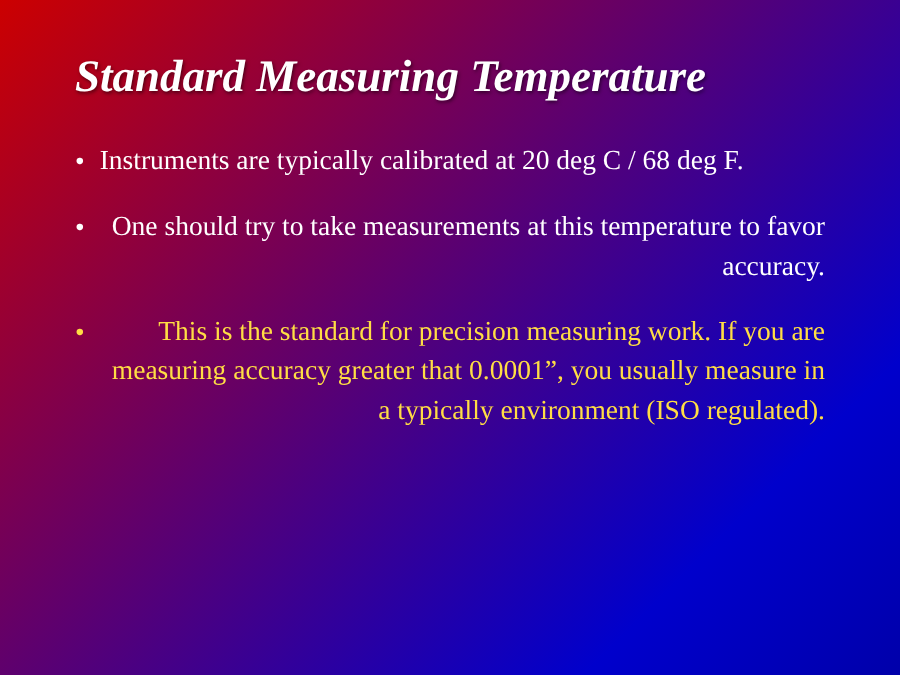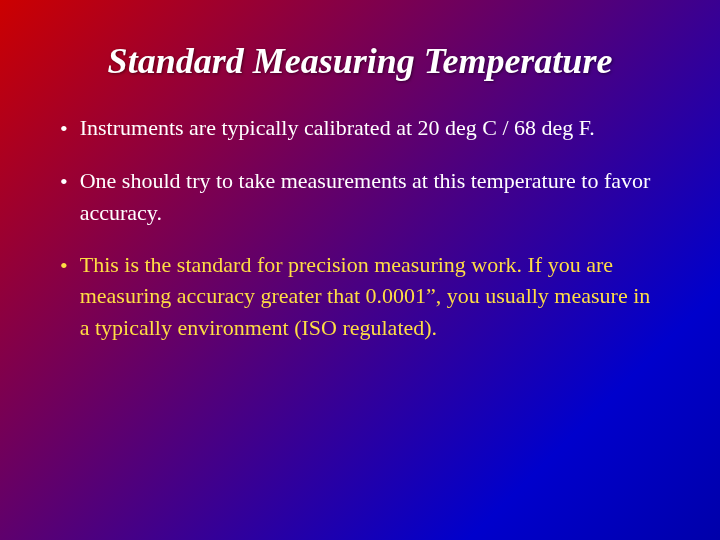--- a/index.html
+++ b/index.html
@@ -21,21 +21,21 @@
       background: linear-gradient(135deg, #cc0000 0%, #990033 20%, #660066 40%, #330099 60%, #0000cc 80%, #0000aa 100%);
       display: flex;
       flex-direction: column;
       padding: 40px 60px 40px 60px;
     }
 
     .slide-title {
       color: #ffffff;
       font-size: 36px;
       font-weight: bold;
-      text-align: center;
+      text-align: left;
       margin-bottom: 30px;
       text-shadow: 1px 1px 3px rgba(0,0,0,0.5);
       font-style: italic;
     }
 
     .bullet-list {
       list-style: none;
       display: flex;
       flex-direction: column;
       gap: 20px;
@@ -51,20 +51,21 @@
       color: #ffffff;
       font-size: 22px;
       line-height: 1.4;
       flex-shrink: 0;
       margin-top: 2px;
     }
 
     .bullet-text {
       font-size: 22px;
       line-height: 1.45;
+      text-align: right;
     }
 
     .text-white {
       color: #ffffff;
     }
 
     .text-yellow {
       color: #ffdd44;
     }
   </style>

